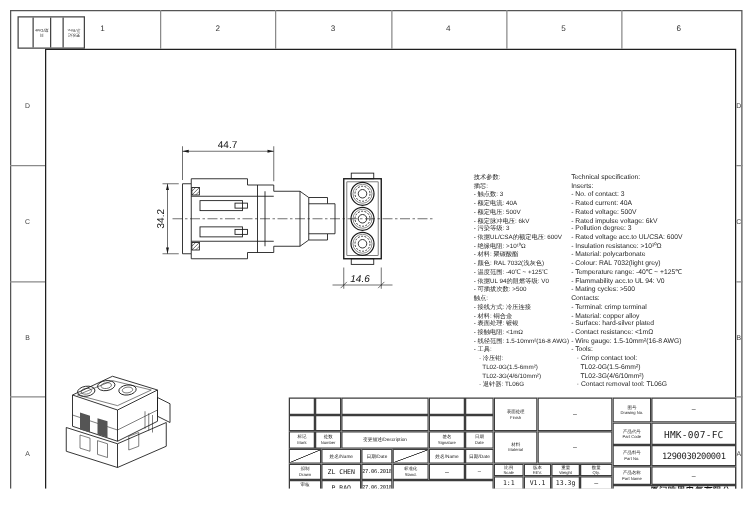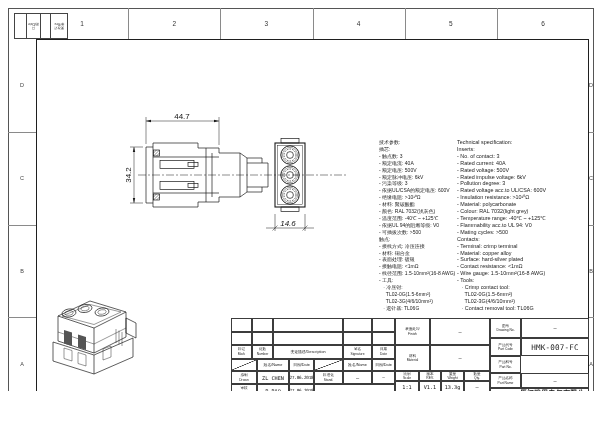--- a/index.html
+++ b/index.html
@@ -362,20 +362,21 @@
   <div class="c v" style="left:521px;top:318px;width:68px;height:20px">—</div>
   <div class="c l" style="left:490px;top:338px;width:31px;height:18px">
     <span>产品代号</span>
     <span class="en">Part Code</span>
   </div>
   <div class="c big" style="left:521px;top:338px;width:68px;height:18px">HMK-007-FC</div>
   <div class="c l" style="left:490px;top:356px;width:31px;height:17px">
     <span>产品料号</span>
     <span class="en">Part No.</span>
   </div>
+  <div class="c num" style="left:521px;top:356px;width:68px;height:17px">1290030200001</div>
   <div class="c l" style="left:490px;top:373px;width:31px;height:15px">
     <span>产品名称</span>
     <span class="en">Part Name</span>
   </div>
   <div class="c v" style="left:521px;top:373px;width:68px;height:15px">—</div>
 
   <div class="c" id="company-cell" style="left:490px;top:388px;width:99px;height:22px">
     <div id="wain-logo">WAIN</div>
     <div id="company-names">
       <div id="company-cn">厦门唯恩电气有限公司</div>

